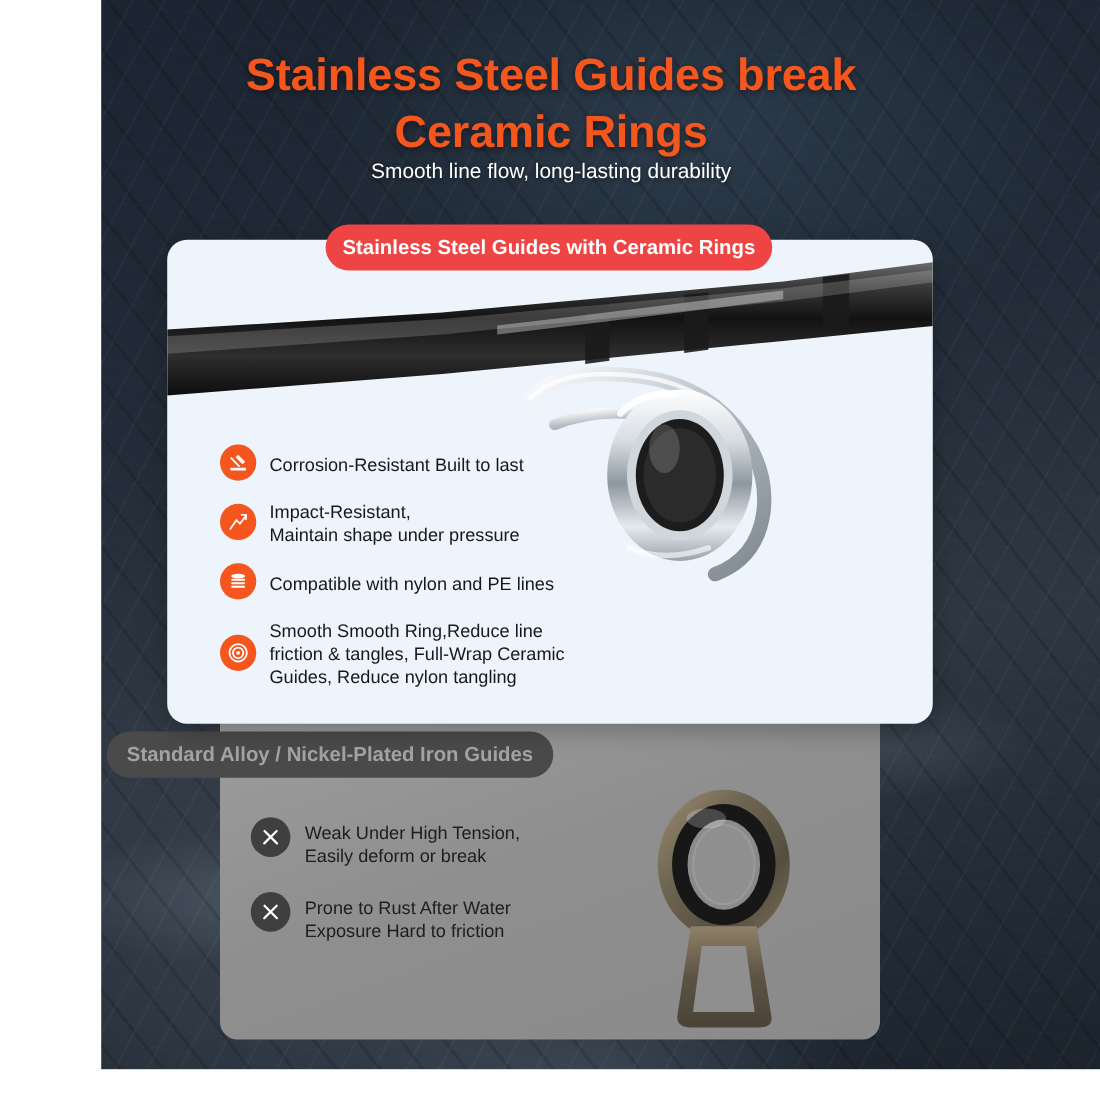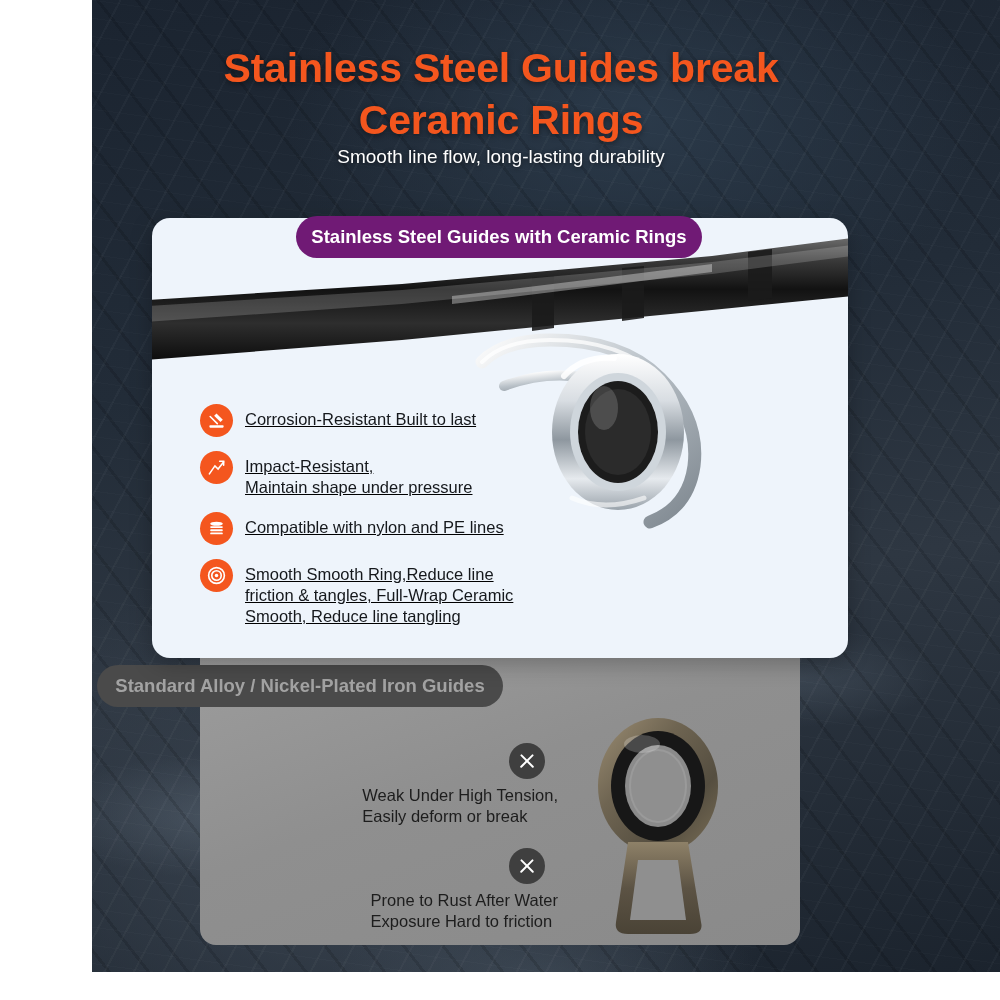--- a/index.html
+++ b/index.html
@@ -132,23 +132,22 @@
   }
   .neg-list {
     position: absolute;
     left: 228px;
     top: 742px;
     width: 330px;
     z-index: 8;
   }
   .neg-item {
     display: flex;
-    align-items: flex-end;
+    align-items: flex-start;
     margin-bottom: 20px;
-    flex-direction: column;
   }
   .x-badge {
     flex: 0 0 auto;
     width: 36px;
     height: 36px;
     border-radius: 50%;
     background: #3f3f3f;
     position: relative;
     margin-right: 13px;
     margin-top: 1px;
@@ -189,45 +188,44 @@
   .rod {
     position: absolute;
     left: 0;
     top: 18px;
     width: 696px;
     height: 300px;
   }
   .pill-pos {
     position: absolute;
     left: 296px;
-    top: 216px;
+    top: 204px;
     width: 406px;
     height: 42px;
     border-radius: 21px;
-    background: #701a75;
+    background: #ef4444;
     color: #ffffff;
     font-size: 18.5px;
     font-weight: bold;
     display: flex;
     align-items: center;
     justify-content: center;
     z-index: 14;
   }
   .pos-list {
     position: absolute;
     left: 200px;
     top: 404px;
     width: 360px;
     z-index: 13;
   }
   .pos-item {
     display: flex;
-    align-items: flex-start;
+    align-items: center;
     margin-bottom: 14px;
-    text-decoration: underline;
   }
   .ic {
     flex: 0 0 auto;
     width: 33px;
     height: 33px;
     border-radius: 50%;
     background: #F4561E;
     margin-right: 12px;
     position: relative;
     display: flex;
@@ -397,19 +395,19 @@
       <span class="ic">
         <svg width="21" height="21" viewBox="0 0 24 24" fill="none" stroke="#ffffff" stroke-width="1.9">
           <circle cx="12" cy="12" r="9"></circle>
           <circle cx="12" cy="12" r="5.4"></circle>
           <circle cx="12" cy="12" r="2" fill="#ffffff" stroke="none"></circle>
         </svg>
       </span>
       <span class="pos-text">
         <span>Smooth Smooth Ring,Reduce line</span><br>
         <span>friction &amp; tangles, Full-Wrap Ceramic</span><br>
-        <span>Smooth, Reduce line tangling</span>
+        <span>Guides, Reduce nylon tangling</span>
       </span>
     </div>
 
   </div>
 
 </div>
 
 </body></html>

